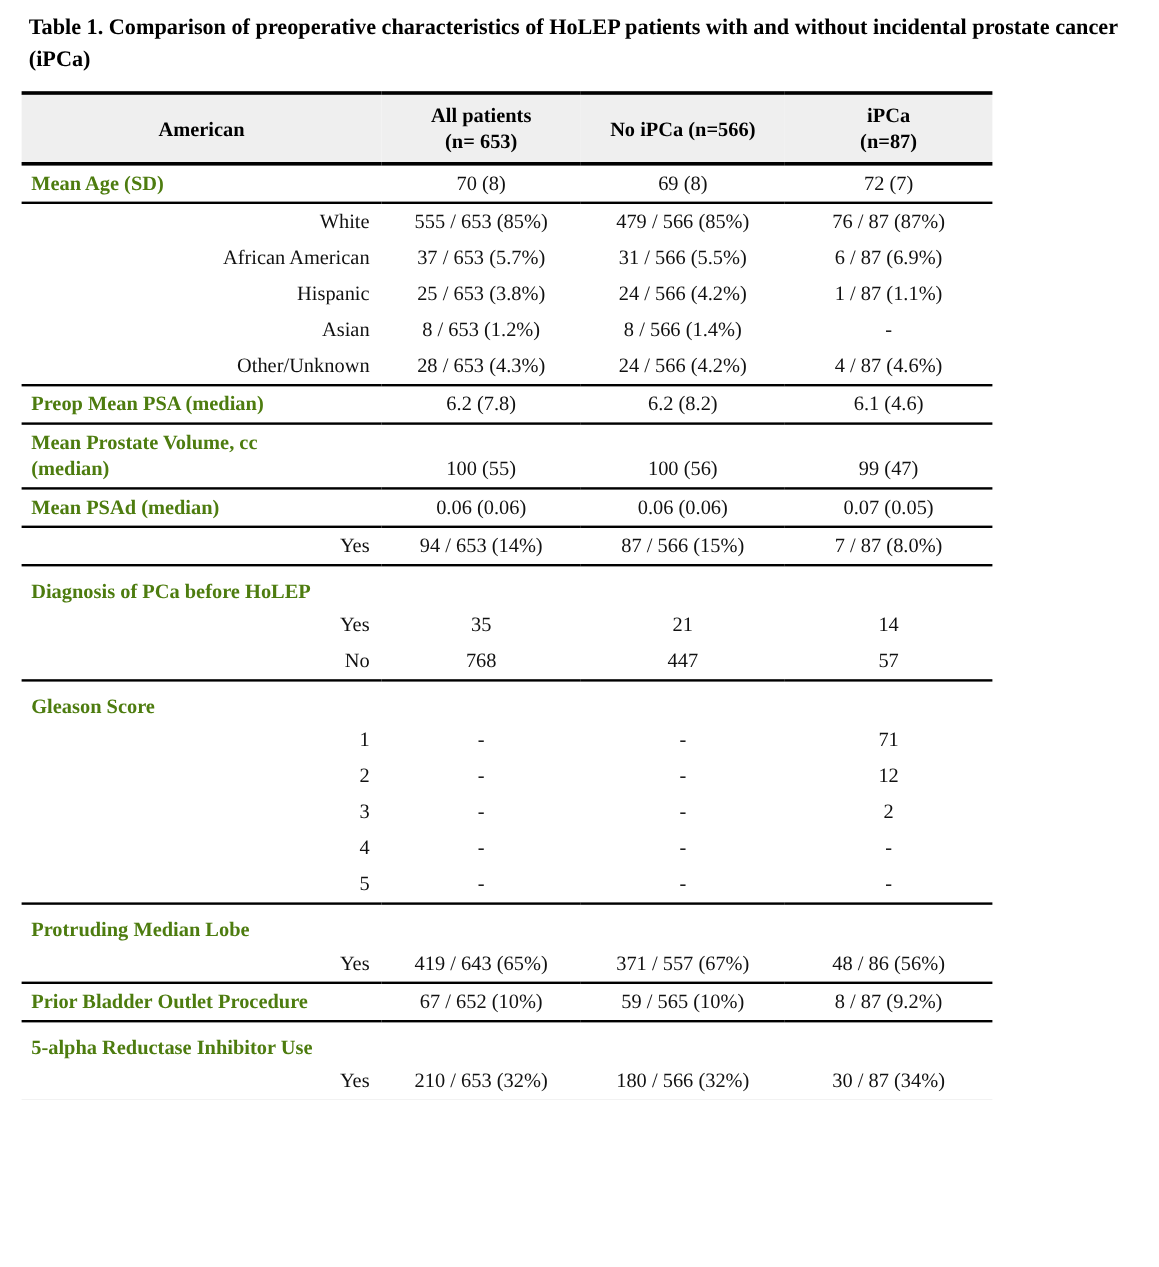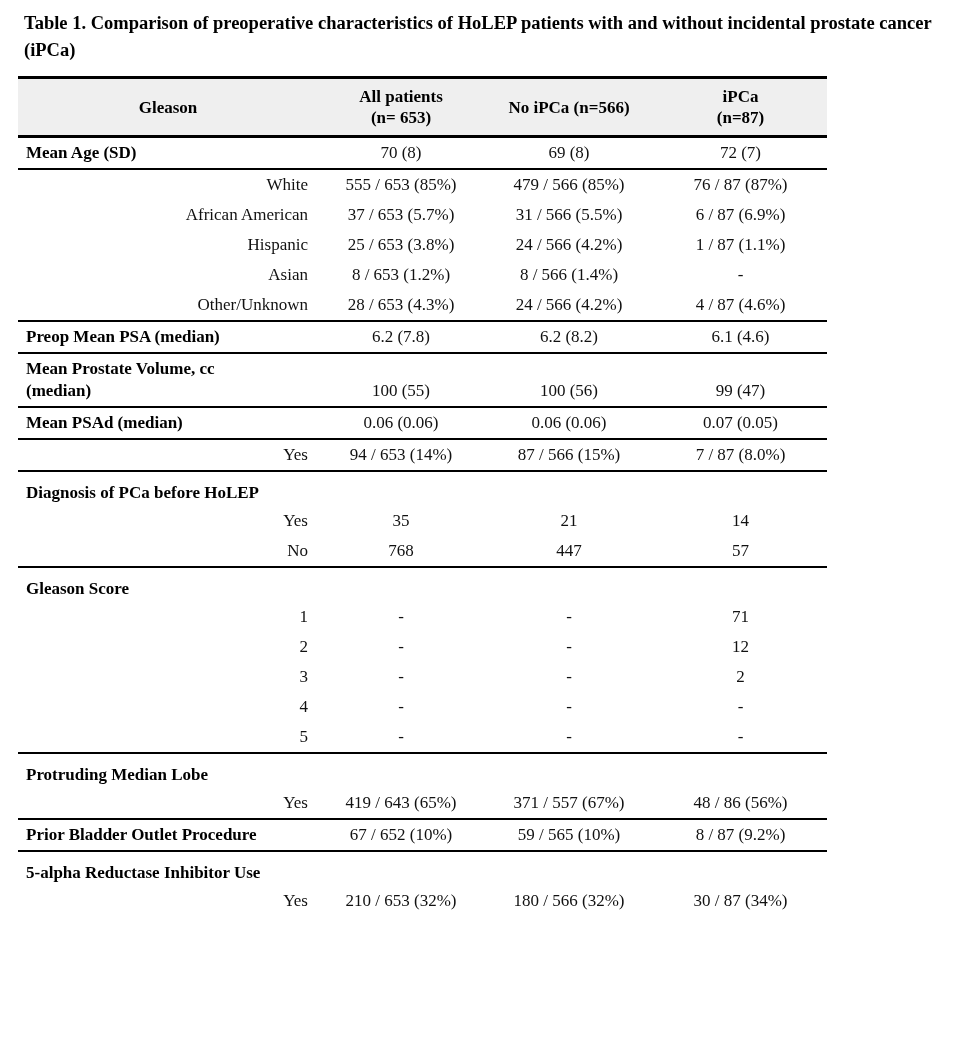--- a/index.html
+++ b/index.html
@@ -46,21 +46,21 @@
     color: #000000;
   }
   td {
     padding: 4px 4px;
     line-height: 22px;
     vertical-align: middle;
     color: #111111;
   }
   td.c-var { text-align: left; padding-left: 8px; }
   td.c-val { text-align: center; }
-  tr.r-var td.c-var, tr.r-var2 td.c-var, tr.r-section td.c-var { font-weight: bold; color: #000000; }
+  tr.r-var td.c-var, tr.r-var2 td.c-var, tr.r-section td.c-var { font-weight: bold; color: #4d7c0f; }
   tr.r-sub td.c-var { text-align: right; padding-right: 10px; font-weight: normal; }
   tr.rule td { border-bottom: 2px solid #000000; }
   tr.r-section td { padding-top: 10px; padding-bottom: 2px; }
   tr.r-var2 td { vertical-align: bottom; }
   tr.r-var2 td.c-var { white-space: pre-line; }
 </style>
 </head>
 <body>
 
 <div class="page">
@@ -68,21 +68,21 @@
 
   <table class="tbl">
     <colgroup>
       <col style="width:300px">
       <col style="width:166px">
       <col style="width:170px">
       <col style="width:173px">
     </colgroup>
     <thead>
       <tr>
-        <th>Gleason</th>
+        <th>American</th>
         <th>All patients
 (n= 653)</th>
         <th>No iPCa (n=566)</th>
         <th>iPCa
 (n=87)</th>
       </tr>
     </thead>
     <tbody id="tbody">
         <tr class="r-var rule">
           <td class="c-var">Mean Age (SD)</td>

